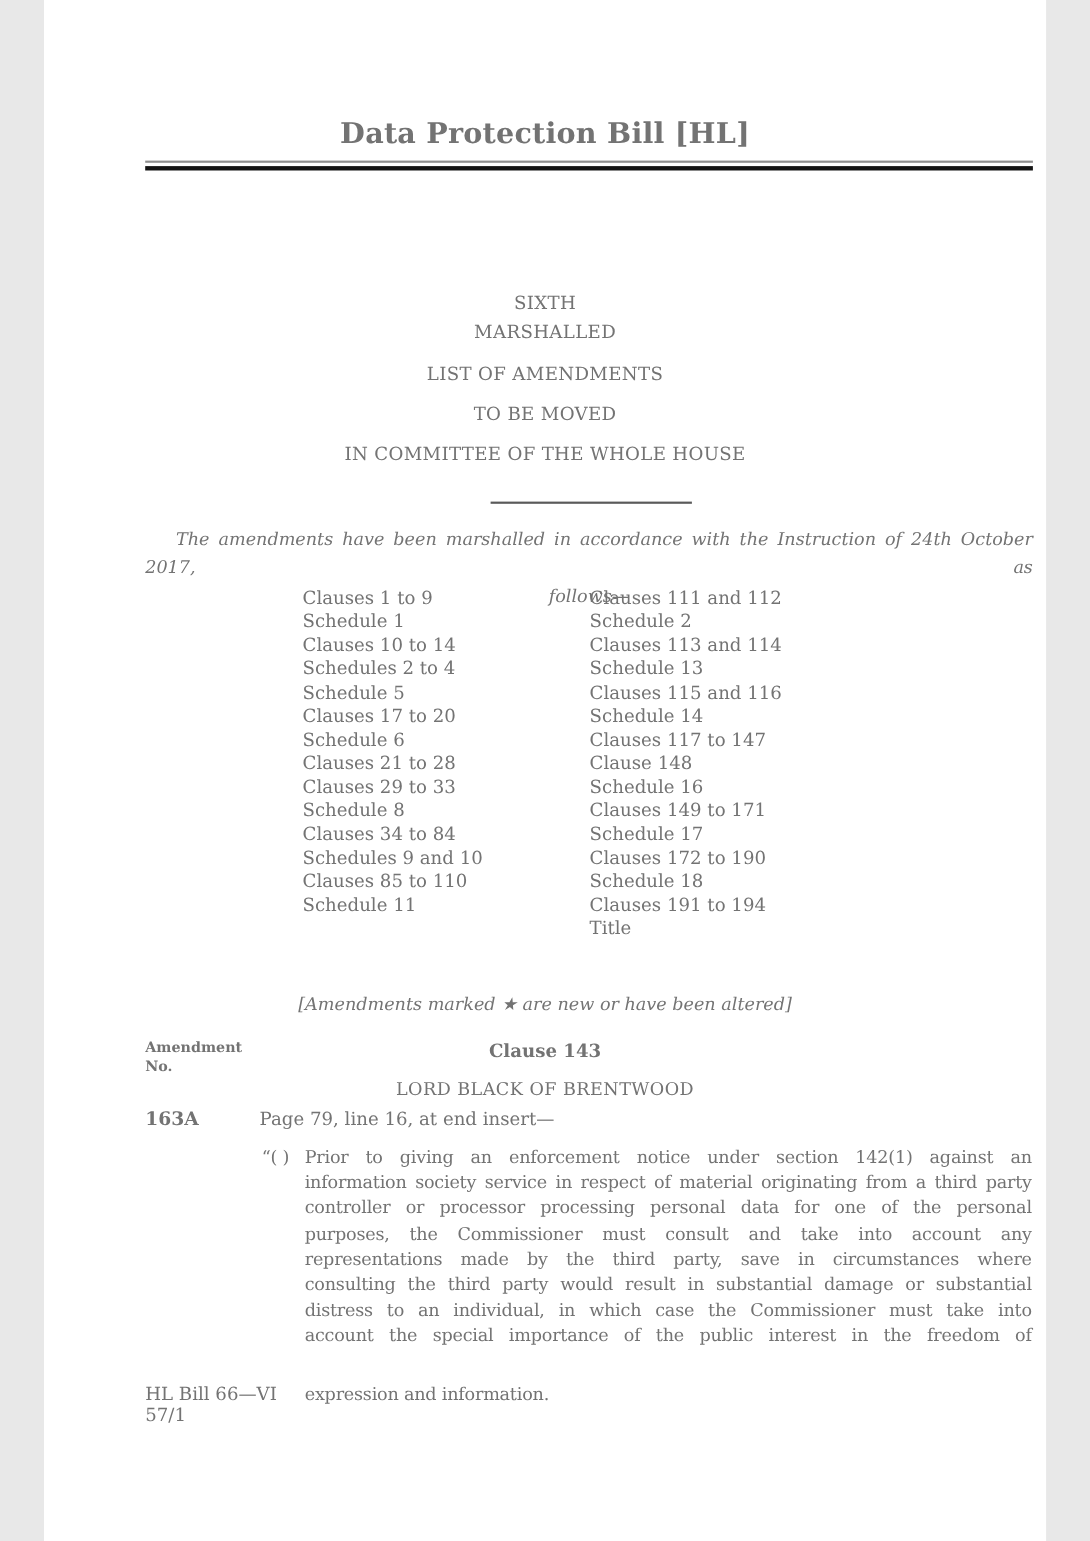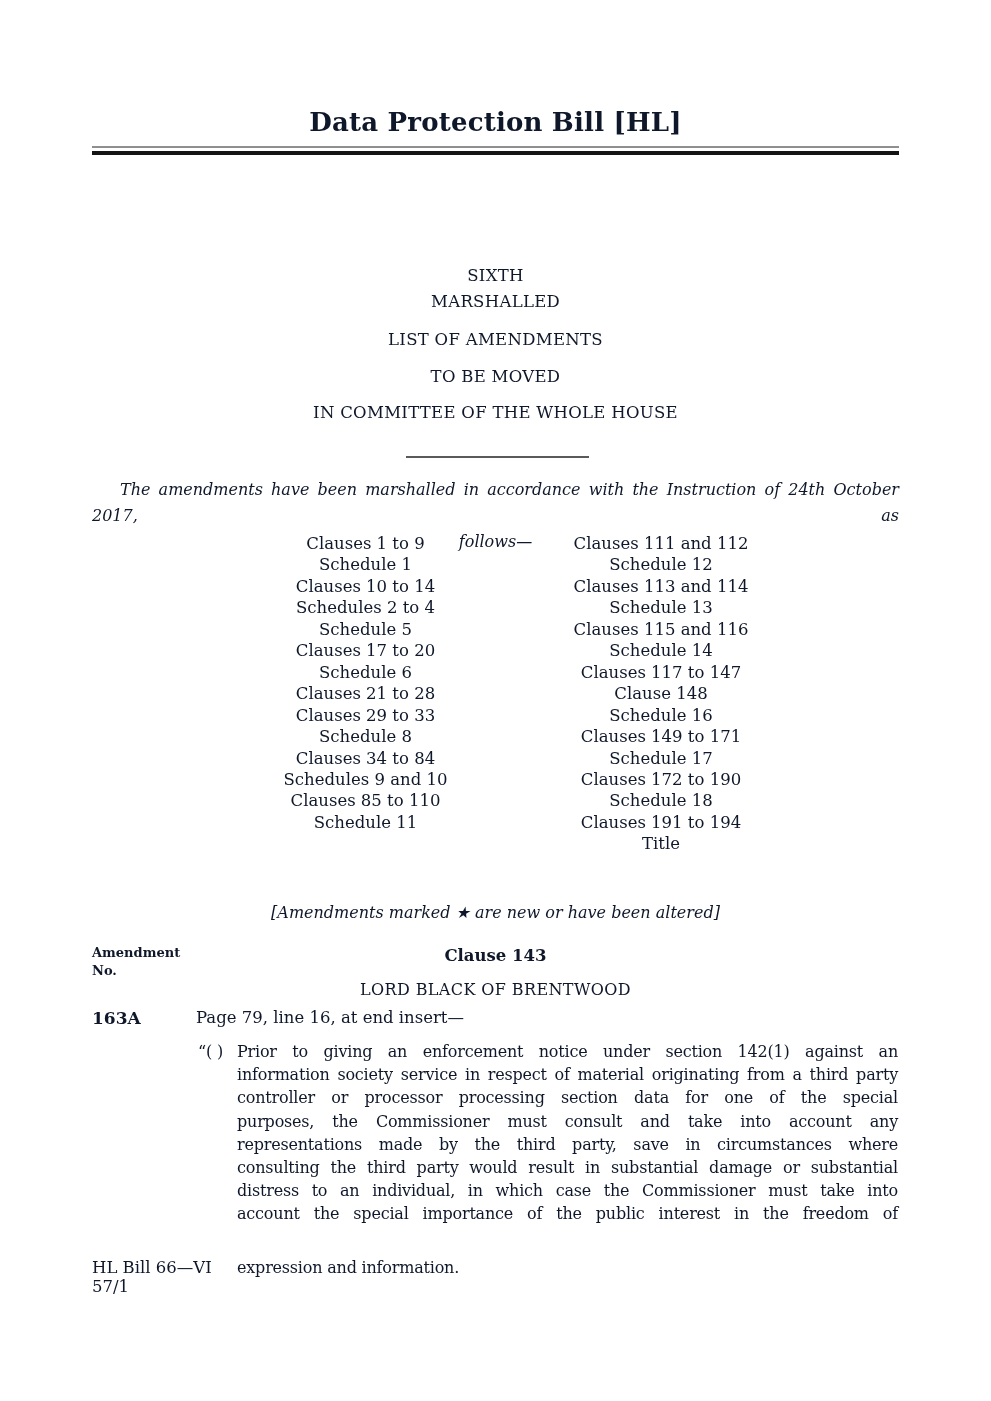--- a/index.html
+++ b/index.html
@@ -1,21 +1,21 @@
 <!DOCTYPE html>
 <html><head>
 <meta charset="utf-8">
 <style>
   html,body{margin:0;padding:0;background:#e8e8e8;}
   .page{
     position:relative;
-    width:991px;height:1401px;
+    width:911px;height:1401px;
     margin:0 auto;
     background:#ffffff;
-    color:#0f172a;
+    color:#737373;
     font-family:"DejaVu Serif","Liberation Serif",serif;
     overflow:hidden;
   }
   .abs{position:absolute;}
   .centered{left:0;right:0;text-align:center;}
 
   .title{top:107px;font-size:26px;font-weight:bold;letter-spacing:0.2px;}
   .rule-thin{top:146px;left:92px;width:807px;height:2px;background:#8f8f8f;}
   .rule-thick{top:151px;left:92px;width:807px;height:4px;background:#141414;}
 
@@ -24,21 +24,21 @@
 
   .sep{top:456px;left:406px;width:183px;height:2px;background:#5a5a5a;}
 
   .note{top:477px;left:92px;width:807px;font-size:16px;font-style:italic;line-height:26px;}
   .note-line1{text-align:justify;text-align-last:justify;text-indent:28px;}
   .note-line2{text-align:center;}
 
   .order{top:533px;left:235px;display:flex;font-size:16.5px;line-height:21.45px;}
   .order-col1{width:261px;}
   .order-col2{width:330px;}
-  .order-item{white-space:nowrap;text-align:center;}
+  .order-item{white-space:nowrap;}
 
   .star-note{top:903px;font-size:16px;font-style:italic;}
 
   .margin-label{top:944px;left:92px;width:95px;font-size:13px;font-weight:bold;line-height:18px;}
   .clause-heading{top:946px;font-size:16.5px;font-weight:bold;}
   .mover{top:980px;font-size:16px;letter-spacing:0.4px;}
 
   .amend-row{top:1008px;left:0;right:0;font-size:16.5px;}
   .amend-num{position:absolute;left:92px;font-size:17px;font-weight:bold;}
   .amend-instr{position:absolute;left:196px;}
@@ -87,21 +87,21 @@
         <div class="order-item">Clauses 21 to 28</div>
         <div class="order-item">Clauses 29 to 33</div>
         <div class="order-item">Schedule 8</div>
         <div class="order-item">Clauses 34 to 84</div>
         <div class="order-item">Schedules 9 and 10</div>
         <div class="order-item">Clauses 85 to 110</div>
         <div class="order-item">Schedule 11</div>
       </div>
     <div class="order-col2">
         <div class="order-item">Clauses 111 and 112</div>
-        <div class="order-item">Schedule 12</div>
+        <div class="order-item">Schedule 2</div>
         <div class="order-item">Clauses 113 and 114</div>
         <div class="order-item">Schedule 13</div>
         <div class="order-item">Clauses 115 and 116</div>
         <div class="order-item">Schedule 14</div>
         <div class="order-item">Clauses 117 to 147</div>
         <div class="order-item">Clause 148</div>
         <div class="order-item">Schedule 16</div>
         <div class="order-item">Clauses 149 to 171</div>
         <div class="order-item">Schedule 17</div>
         <div class="order-item">Clauses 172 to 190</div>
@@ -124,21 +124,21 @@
   <div class="abs amend-row">
     <span class="amend-num">163A</span>
     <span class="amend-instr">Page 79, line 16, at end insert—</span>
   </div>
 
   <div class="abs amend-body">
     <span class="qmark">“( )</span>
     <div>
         <div class="jline">Prior to giving an enforcement notice under section 142(1) against an</div>
         <div class="jline">information society service in respect of material originating from a third party</div>
-        <div class="jline">controller or processor processing section data for one of the special</div>
+        <div class="jline">controller or processor processing personal data for one of the personal</div>
         <div class="jline">purposes, the Commissioner must consult and take into account any</div>
         <div class="jline">representations made by the third party, save in circumstances where</div>
         <div class="jline">consulting the third party would result in substantial damage or substantial</div>
         <div class="jline">distress to an individual, in which case the Commissioner must take into</div>
         <div class="jline">account the special importance of the public interest in the freedom of</div>
         <div class="jline">expression and information.</div>
       </div>
   </div>
 
   <div class="abs footer">

